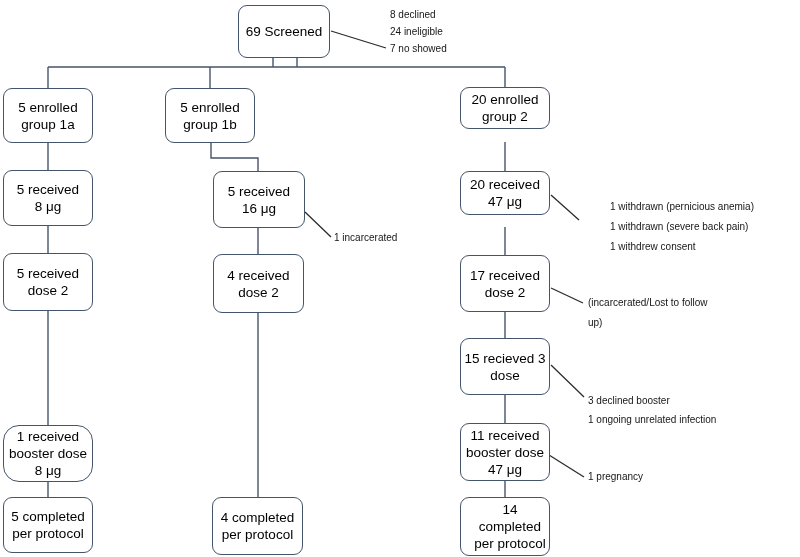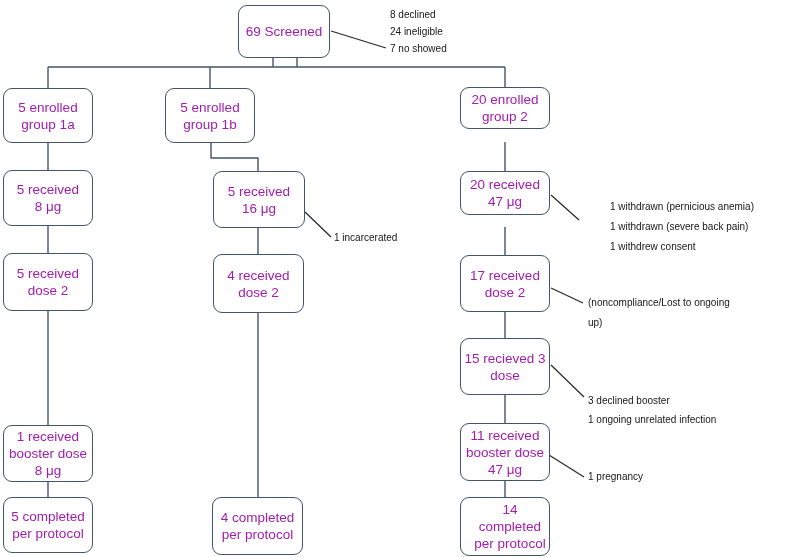--- a/index.html
+++ b/index.html
@@ -5,21 +5,21 @@
   html,body{margin:0;padding:0;background:#fff;}
   .canvas{
     position:relative;width:800px;height:557px;background:#fff;overflow:hidden;
     font-family:"Liberation Sans","DejaVu Sans",sans-serif;color:#161616;
   }
   .wires{position:absolute;left:0;top:0;width:800px;height:557px;}
   .box{
     position:absolute;box-sizing:border-box;background:#fff;
     border:1.5px solid #44546A;border-radius:9px;
     display:flex;flex-direction:column;align-items:center;justify-content:center;
-    text-align:center;font-size:13.5px;line-height:17px;color:#a21caf;
+    text-align:center;font-size:13.5px;line-height:17px;color:#000000;
     z-index:2;
   }
   .box span{display:block;white-space:nowrap;}
   .note{
     position:absolute;font-size:10px;line-height:20px;color:#161616;
     white-space:nowrap;z-index:2;
   }
   .note.lh17{line-height:17px;}
   .note span{display:block;}
 </style>
@@ -68,21 +68,21 @@
     <span>group 1a</span>
   </div>
   <div class="box" style="left:3px;top:170px;width:90px;height:56px;">
     <span>5 received</span>
     <span>8 μg</span>
   </div>
   <div class="box" style="left:3px;top:253px;width:90px;height:58px;">
     <span>5 received</span>
     <span>dose 2</span>
   </div>
-  <div class="box" style="left:3px;top:425px;width:90px;height:57px;">
+  <div class="box" style="left:3px;top:425px;width:90px;height:57px;border-radius:16px;">
     <span>1 received</span>
     <span>booster dose</span>
     <span>8 μg</span>
   </div>
   <div class="box" style="left:3px;top:497px;width:90px;height:56px;">
     <span>5 completed</span>
     <span>per protocol</span>
   </div>
 
   <div class="box" style="left:165px;top:88px;width:90px;height:55px;">
@@ -139,21 +139,21 @@
     <span>1 incarcerated</span>
   </div>
 
   <div class="note" style="left:585px;top:197px;margin-left:25px;">
     <span>1 withdrawn (pernicious anemia)</span>
     <span>1 withdrawn (severe back pain)</span>
     <span>1 withdrew consent</span>
   </div>
 
   <div class="note" style="left:588px;top:293px;">
-    <span>(noncompliance/Lost to ongoing</span>
+    <span>(incarcerated/Lost to follow</span>
     <span>up)</span>
   </div>
 
   <div class="note" style="left:588px;top:391px;line-height:19px;">
     <span>3 declined booster</span>
     <span>1 ongoing unrelated infection</span>
   </div>
 
   <div class="note" style="left:588px;top:467px;">
     <span>1 pregnancy</span>

